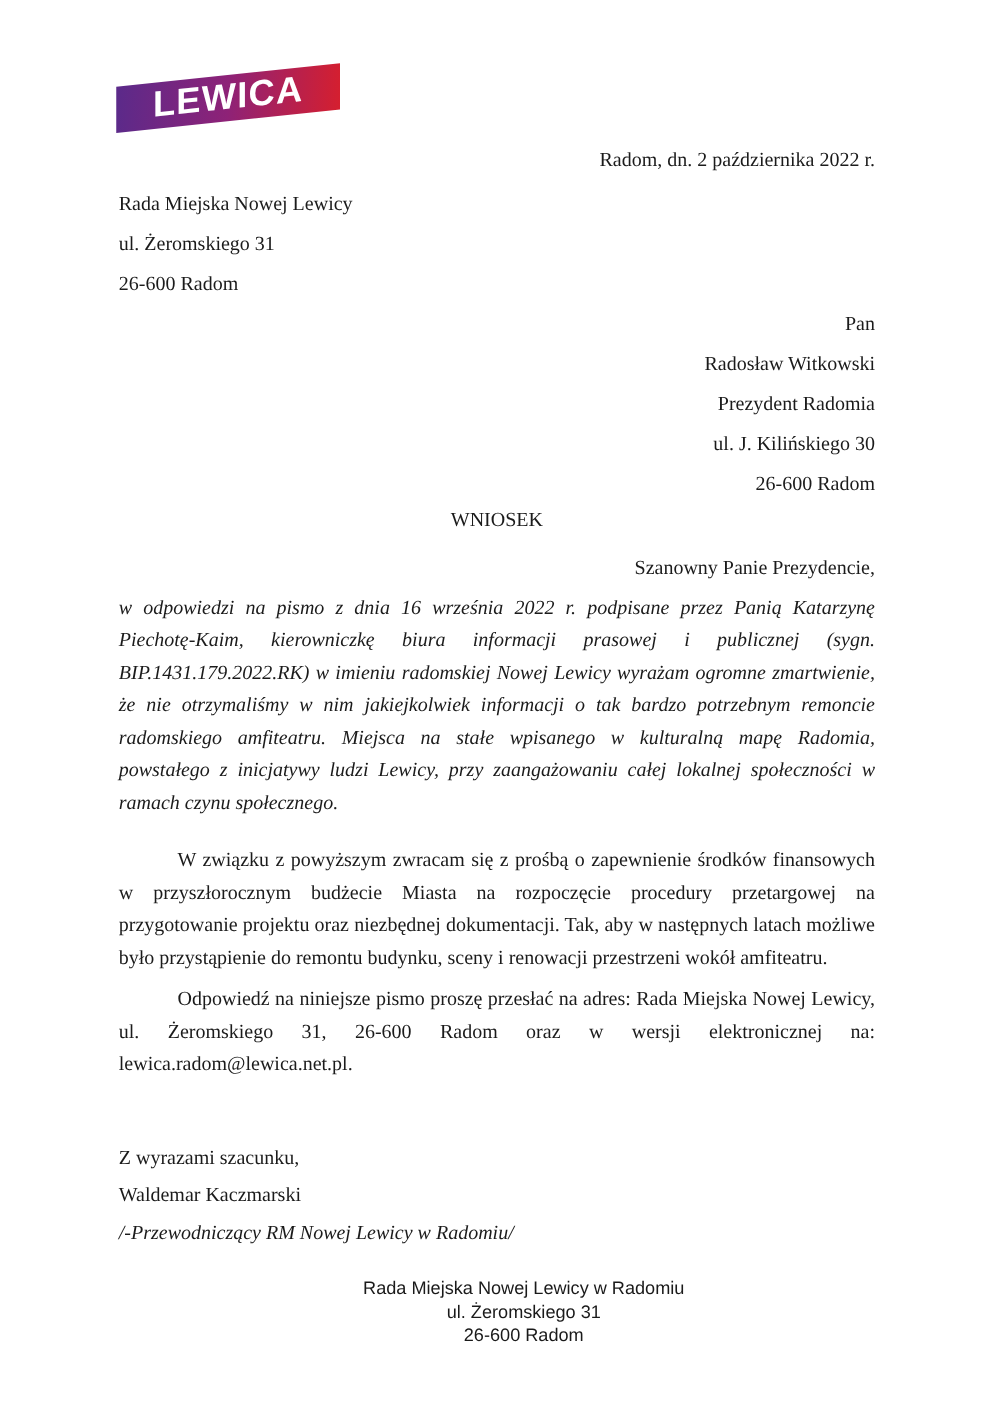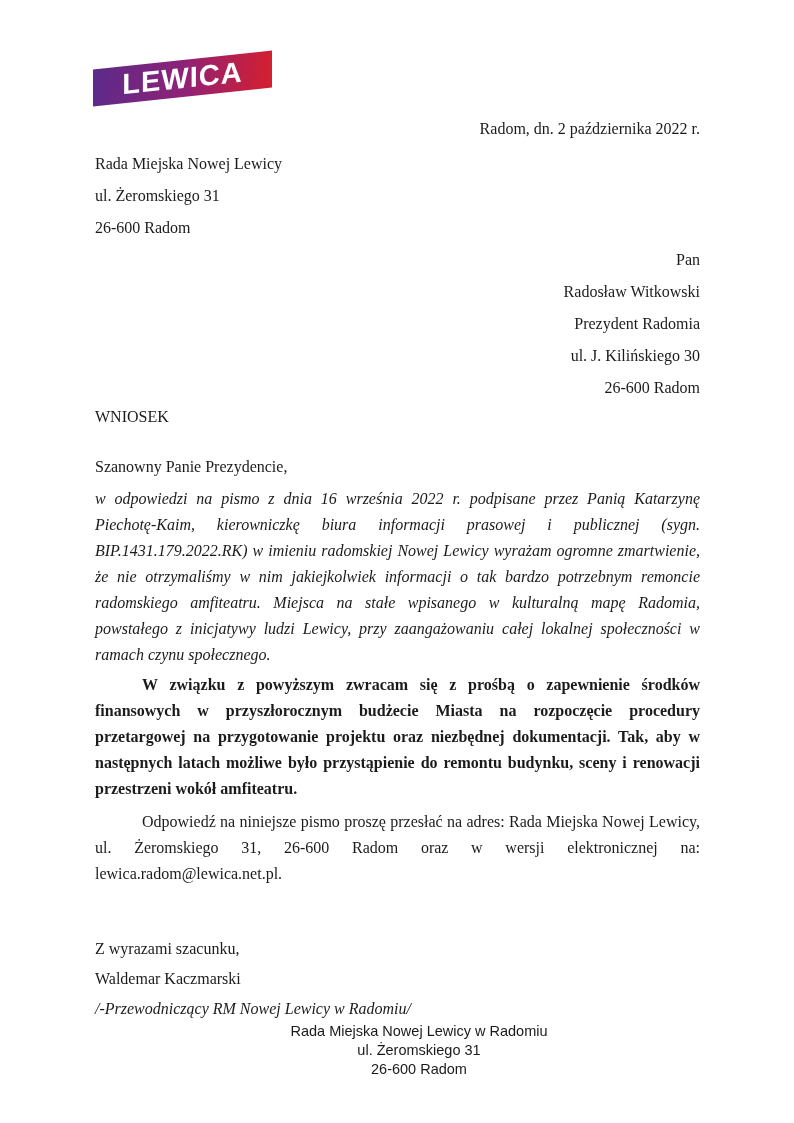--- a/index.html
+++ b/index.html
@@ -53,30 +53,31 @@
     line-height: 32px;
     text-align: left;
   }
   .recipient-block {
     line-height: 32px;
     text-align: right;
     font-family: Liberation Serif, serif;
   }
   .doc-title {
     margin-top: 0px;
+    text-align: center;
   }
   .salutation {
-    margin-top: 24px;
-    text-align: left;
+    margin-top: 12px;
+    text-align: right;
   }
   .body-paragraph {
     text-align: justify;
   }
   .p1 { margin-top: 6px; font-style: italic; }
-  .p2 { margin-top: 4px; text-indent: 47px; font-weight: bold; }
+  .p2 { margin-top: 20px; text-indent: 47px; }
   .p3 { margin-top: 7px; text-indent: 47px; }
   .closing-block {
     margin-top: 47px;
     line-height: 30px;
     text-align: left;
   }
   .signer-role { font-style: italic; }
   
   .footer {
     position: absolute;

